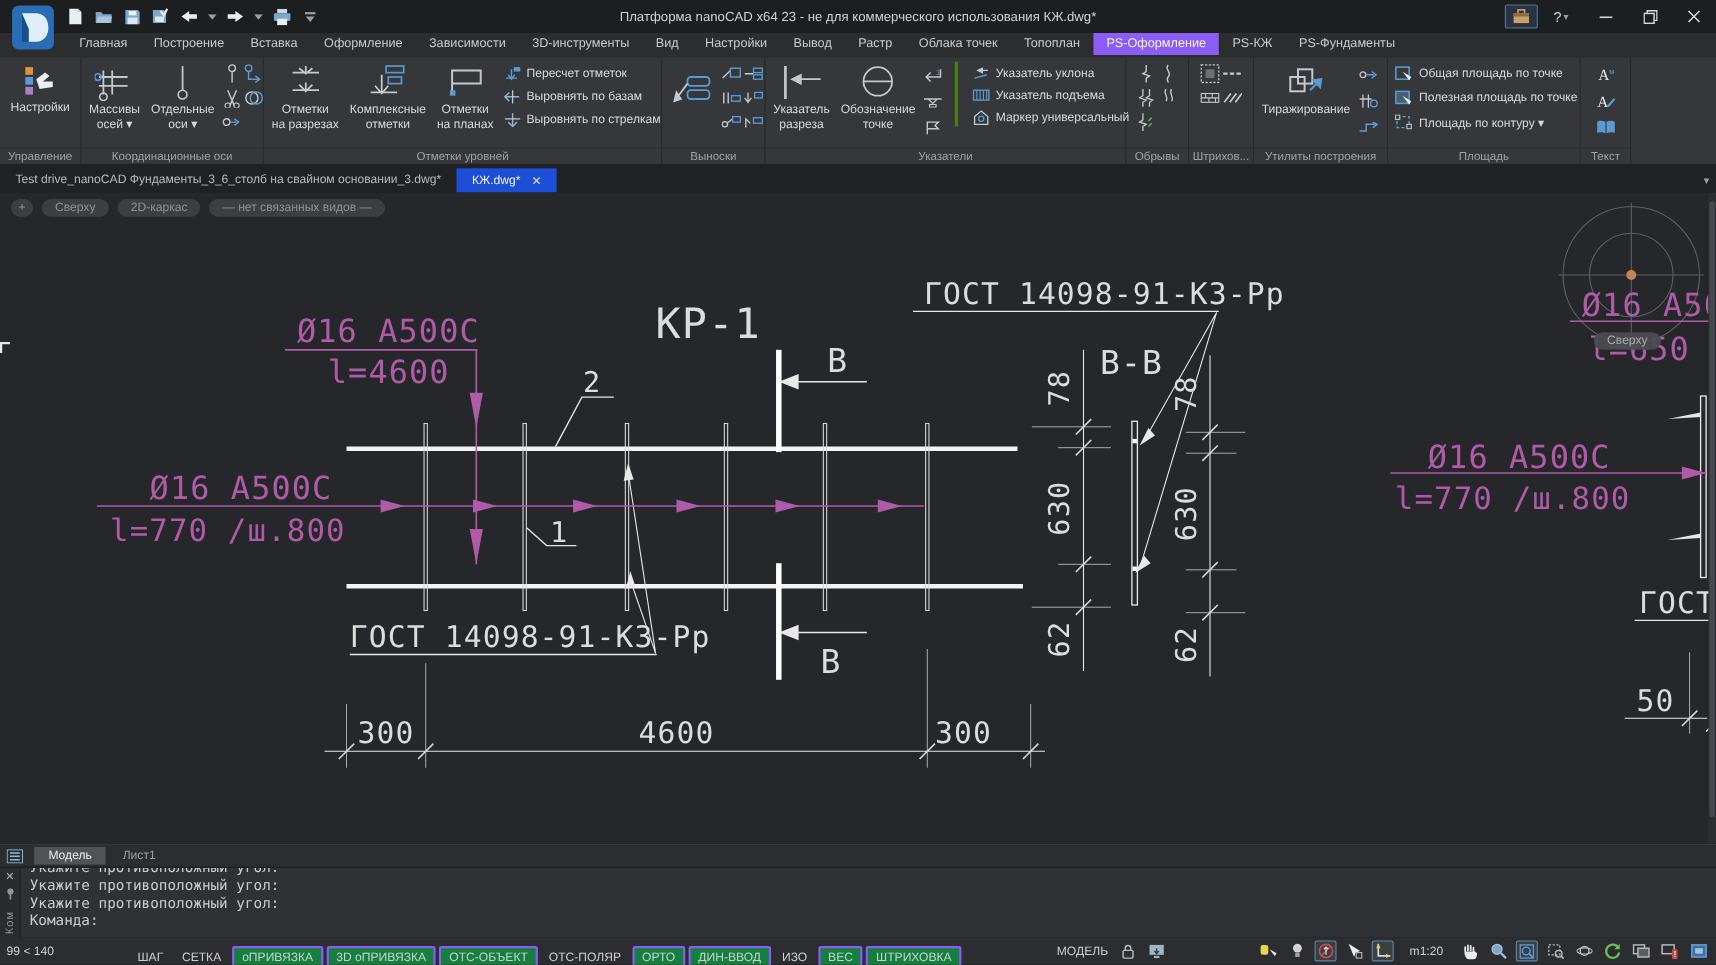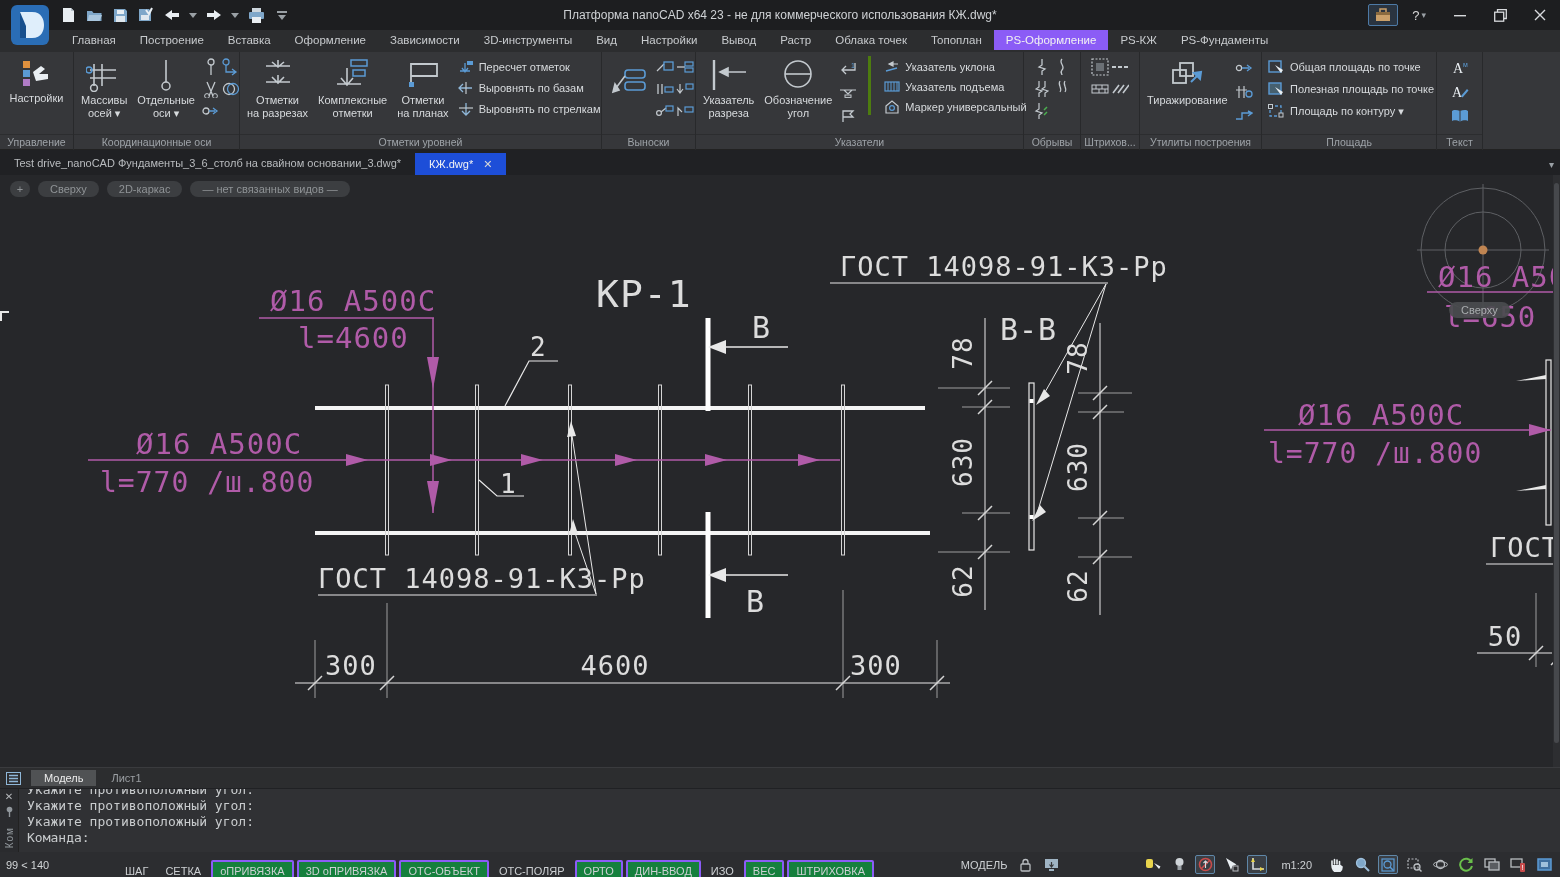--- a/index.html
+++ b/index.html
@@ -394,21 +394,21 @@
             </svg>
           <div class="bl">Указатель</div>
           <div class="bl">разреза</div>
         </div>
         <div class="bigbtn">
           <svg class="bi" width="40" height="34" viewBox="0 0 40 34">
               <circle cx="20" cy="16" r="13" fill="none" stroke="#c3c9ce" stroke-width="1.6"></circle>
               <path d="M7 16 H33" stroke="#c3c9ce" stroke-width="1.6"></path>
             </svg>
           <div class="bl">Обозначение</div>
-          <div class="bl">угол</div>
+          <div class="bl">точке</div>
         </div>
         <div class="minicol1">
           <span>
               <svg width="18" height="14" viewBox="0 0 18 14">
                 <path d="M16 2 V9 H4 M7 5 L3 9 L7 13" stroke="#c3c9ce" stroke-width="1.3" fill="none"></path>
                 <text x="12" y="7" font-size="7" fill="#5b9bd5">1</text>
               </svg>
             </span>
           <span>
               <svg width="18" height="12" viewBox="0 0 18 12">

